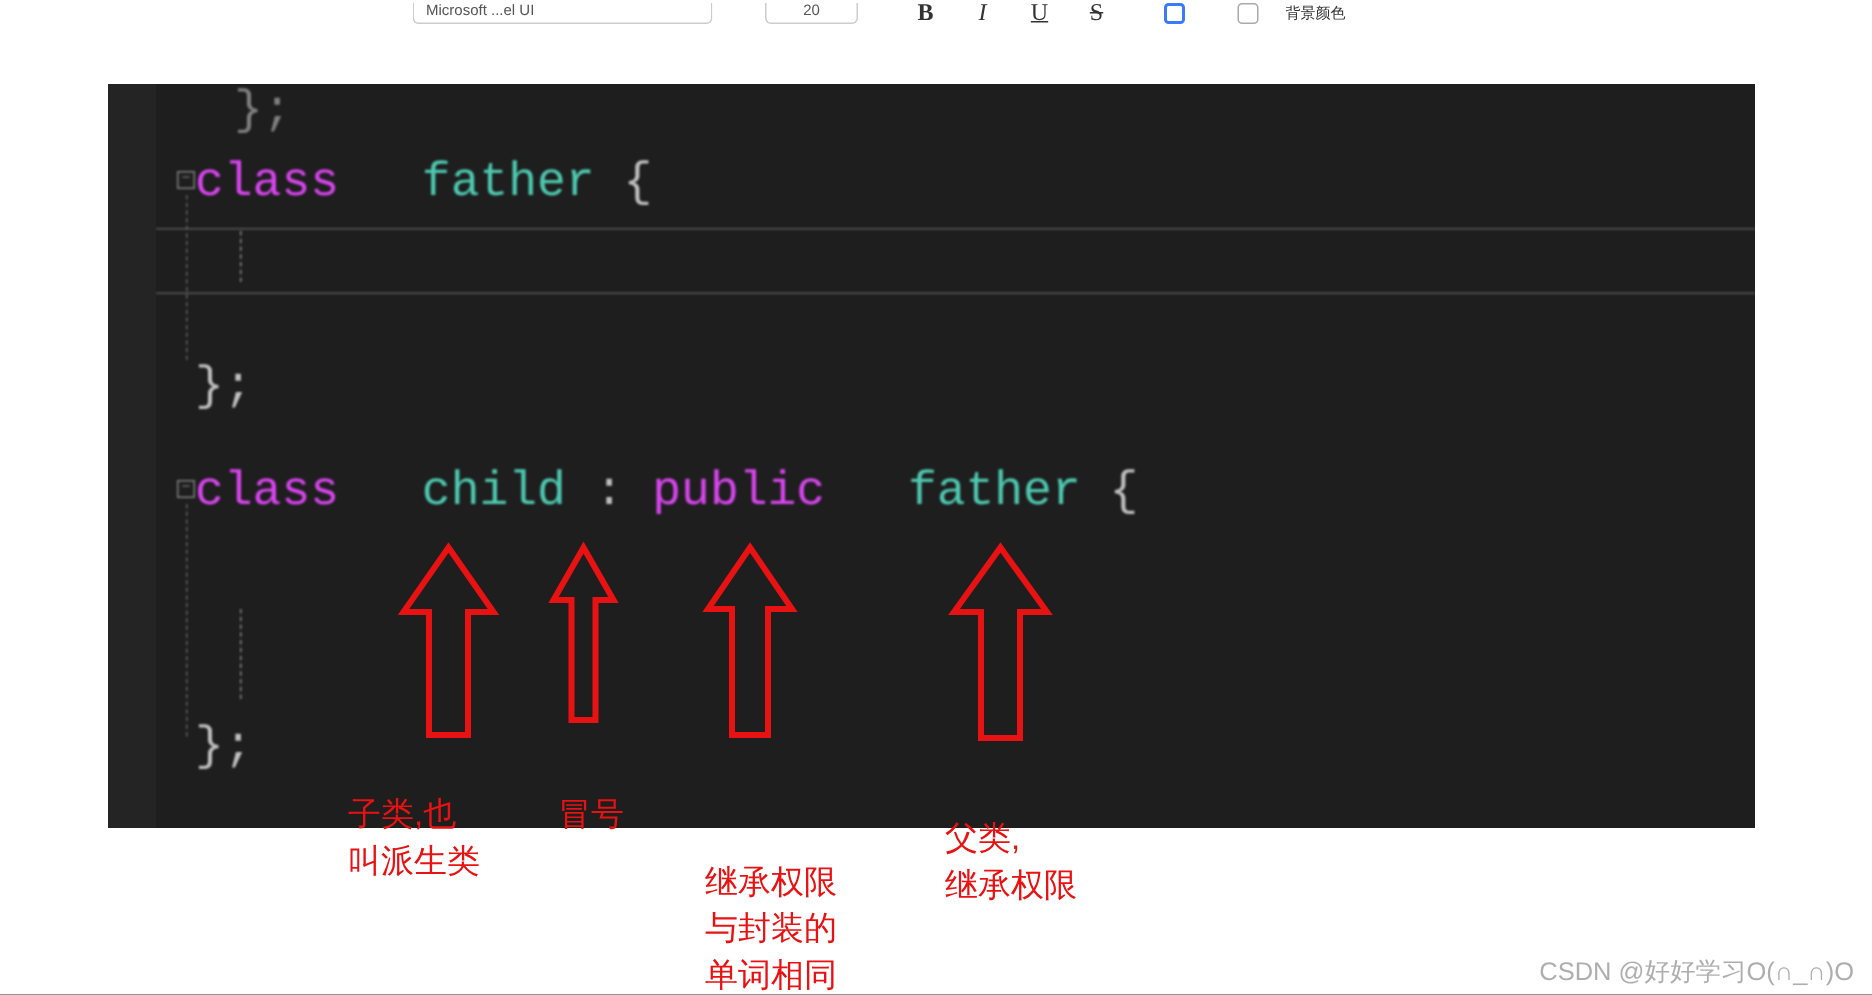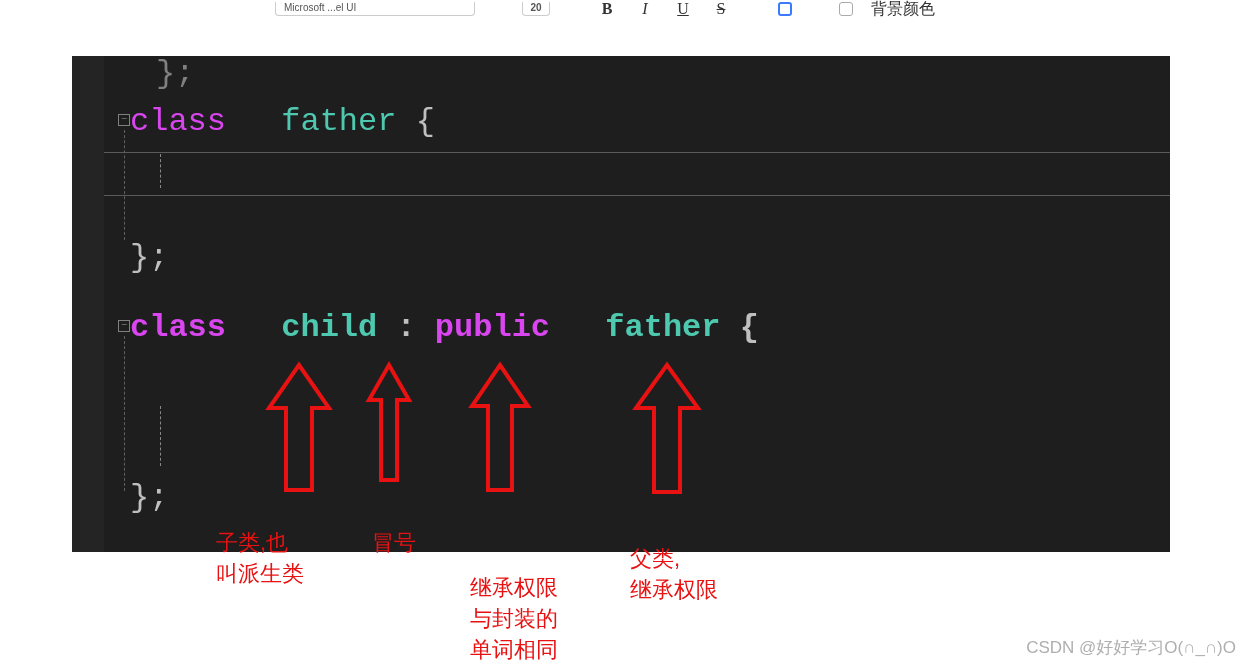--- a/index.html
+++ b/index.html
@@ -12,38 +12,38 @@
     overflow: hidden;
   }
 
   
   .toolbar {
     position: absolute;
     top: 0; left: 275px;
     height: 18px;
     display: flex;
     align-items: center;
-    gap: 47px;
+    gap: 35px;
     justify-content: space-between;
   }
   .tb-box {
     border: 1px solid #ccc;
     border-top: none;
     border-radius: 0 0 4px 4px;
     height: 14px;
     background: #fff;
     display: flex;
     align-items: flex-start;
     padding: 0 8px;
     font-size: 10px;
     color: #555;
     overflow: hidden;
   }
   .tb-box.font { width: 200px; }
-  .tb-box.size { width: 28px; justify-content: center; font-weight: bold; }
+  .tb-box.size { width: 62px; justify-content: center; }
   .tb-icon {
     width: 20px;
     text-align: center;
     color: #333;
     font-family: Georgia, serif;
   }
   .tb-sw {
     width: 14px; height: 14px; border: 2px solid #3a7bfd;
     border-radius: 3px; background: #fff;
   }
@@ -158,21 +158,21 @@
   </div>
   <div class="tb-group">
     <span class="tb-icon" style="font-weight:bold">B</span>
     <span class="tb-icon" style="font-style:italic">I</span>
     <span class="tb-icon" style="text-decoration:underline">U</span>
     <span class="tb-icon" style="text-decoration:line-through">S</span>
   </div>
   <div class="tb-sw"></div>
   <div class="tb-group">
     <div class="tb-colorsw"></div>
-    <span style="font-size:16px;color:#333">背景颜色</span>
+    <span style="font-size:10px;color:#333">背景颜色</span>
   </div>
 </div>
 
 <div class="codeblock">
   <div class="gutter"></div>
   <div class="codearea">
 
     <div class="fold" style="top:58px;">−</div>
     <div class="foldline-v" style="top:74px;height:110px;"></div>
     <div class="fold" style="top:264px;">−</div>
@@ -181,40 +181,40 @@
     <div class="currow" style="top:96px;"></div>
     <div class="caret" style="top:98px;left:56px;"></div>
     <div class="caret" style="top:350px;left:56px;height:60px;"></div>
 
     <div class="ln gray" style="top:0px;left:52px">};</div>
 
     <div class="ln" style="top:48px;"><span class="kw">class </span><span class="type">father </span><span class="punc">{</span></div>
 
     <div class="ln punc" style="top:184px;">};</div>
 
-    <div class="ln" style="top:254px;font-weight:bold;"><span class="kw">class </span><span class="type">child </span><span class="punc">: </span><span class="kw">public </span><span class="type">father </span><span class="punc">{</span></div>
+    <div class="ln" style="top:254px;"><span class="kw">class </span><span class="type">child </span><span class="punc">: </span><span class="kw">public </span><span class="type">father </span><span class="punc">{</span></div>
 
     <div class="ln punc" style="top:424px;">};</div>
   </div>
 </div>
 
 <svg class="arrow" style="left:264px;top:360px" width="70" height="140">
   <path d="M35 5 L65 48 L48 48 L48 130 L22 130 L22 48 L5 48 Z"></path>
 </svg>
 <svg class="arrow" style="left:365px;top:360px" width="48" height="130">
   <path d="M24 5 L44 40 L32 40 L32 120 L16 120 L16 40 L4 40 Z"></path>
 </svg>
 <svg class="arrow" style="left:468px;top:360px" width="64" height="140">
   <path d="M32 5 L60 46 L44 46 L44 130 L20 130 L20 46 L4 46 Z"></path>
 </svg>
 <svg class="arrow" style="left:632px;top:360px" width="70" height="140">
   <path d="M35 5 L66 48 L48 48 L48 132 L22 132 L22 48 L4 48 Z"></path>
 </svg>
 
-<div class="annot" style="left:216px;top:528px">子类,也
+<div class="annot" style="left:232px;top:528px">子类,也
 叫派生类</div>
 <div class="annot" style="left:372px;top:528px">冒号</div>
 <div class="annot" style="left:470px;top:573px">继承权限
 与封装的
 单词相同</div>
 <div class="annot" style="left:630px;top:544px">父类,
 继承权限</div>
 
 <div class="watermark">CSDN @好好学习O(∩_∩)O</div>
 

